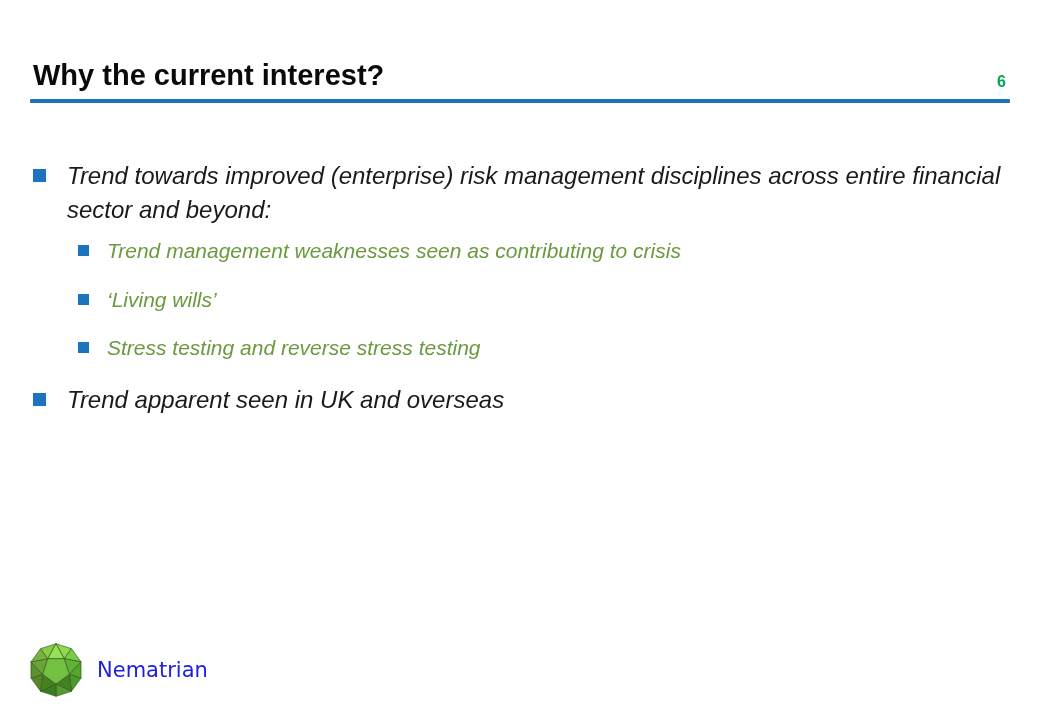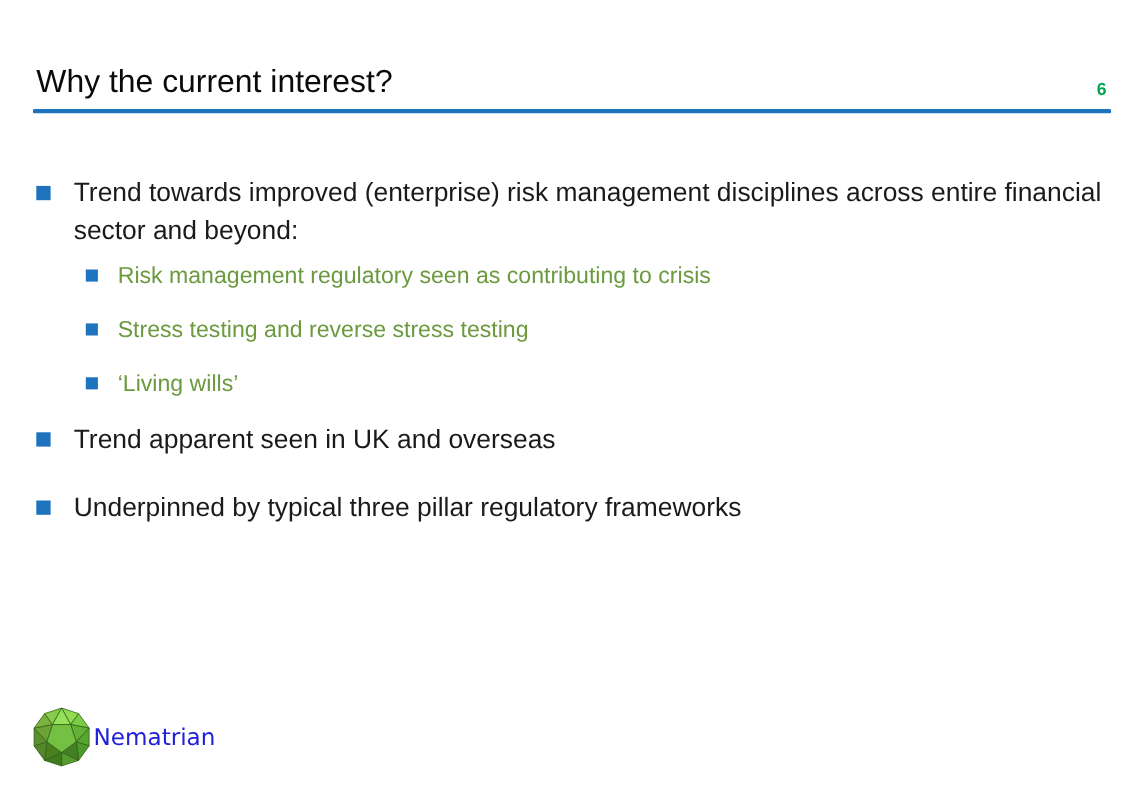--- a/index.html
+++ b/index.html
@@ -17,38 +17,39 @@
   }
   .header {
     display: flex;
     justify-content: space-between;
     align-items: flex-end;
     padding: 56px 34px 0 33px;
   }
   .title {
     font-size: 29px;
     line-height: 38px;
-    font-weight: normal;
+    font-weight: bold;
     color: #0a0a0a;
     margin: 0;
   }
   .page-num {
     font-size: 16px;
     font-weight: bold;
     color: #00A651;
     padding-bottom: 3px;
   }
   .divider {
     height: 4px;
     margin: 5px 30px 0 30px;
     background: #1E73BE;
     border-radius: 1px;
   }
   .content {
     margin: 56px 30px 0 30px;
+    font-style: italic;
   }
   .b {
     position: relative;
   }
   .b .txt { display: block; }
   .lvl1 {
     padding-left: 37px;
     font-size: 24px;
     line-height: 34px;
     color: #1a1a1a;
@@ -78,21 +79,21 @@
   .b.group-open { margin-bottom: 10px; }
   .b.sub { margin-bottom: 21px; }
   .b.sub-last { margin-bottom: 20px; }
   .b.standalone { margin-bottom: 28px; }
   .footer {
     position: absolute;
     left: 28px;
     bottom: 22px;
     display: flex;
     align-items: center;
-    gap: 1px;
+    gap: 13px;
   }
   .logo {
     width: 56px;
     height: 56px;
     display: block;
   }
   .brand {
     font-family: "DejaVu Sans", sans-serif;
     font-size: 21px;
     color: #2020DD;
@@ -112,44 +113,40 @@
 
   <div class="content">
 
     <div class="b lvl1 group-open">
       <span class="sq"></span>
       <span class="txt">Trend towards improved (enterprise) risk management disciplines across entire financial sector and beyond:</span>
     </div>
 
     <div class="b lvl2 sub">
       <span class="sq"></span>
-      <span class="txt">Risk management regulatory seen as contributing to crisis</span>
+      <span class="txt">Trend management weaknesses seen as contributing to crisis</span>
     </div>
 
 
 
+    <div class="b lvl2 sub-last">
+      <span class="sq"></span>
+      <span class="txt">‘Living wills’</span>
+    </div>
+
     <div class="b lvl2 sub">
       <span class="sq"></span>
       <span class="txt">Stress testing and reverse stress testing</span>
-    </div>
-
-    <div class="b lvl2 sub-last">
-      <span class="sq"></span>
-      <span class="txt">‘Living wills’</span>
     </div>
 
     <div class="b lvl1 standalone">
       <span class="sq"></span>
       <span class="txt">Trend apparent seen in UK and overseas</span>
     </div>
 
-    <div class="b lvl1 standalone">
-      <span class="sq"></span>
-      <span class="txt">Underpinned by typical three pillar regulatory frameworks</span>
-    </div>
 
   </div>
 
   <div class="footer">
     <svg class="logo" viewBox="0 0 100 100" xmlns="http://www.w3.org/2000/svg">
       <g stroke="#2E5D15" stroke-width="1.2" stroke-linejoin="round">
         <polygon points="50,3 77.6,12 64.7,29.8" fill="#8FDB52"></polygon>
         <polygon points="77.6,12 94.7,35.5 64.7,29.8" fill="#7ACC45"></polygon>
         <polygon points="94.7,35.5 64.7,29.8 73.8,57.7" fill="#63B238"></polygon>
         <polygon points="94.7,35.5 94.7,64.5 73.8,57.7" fill="#55A52F"></polygon>

